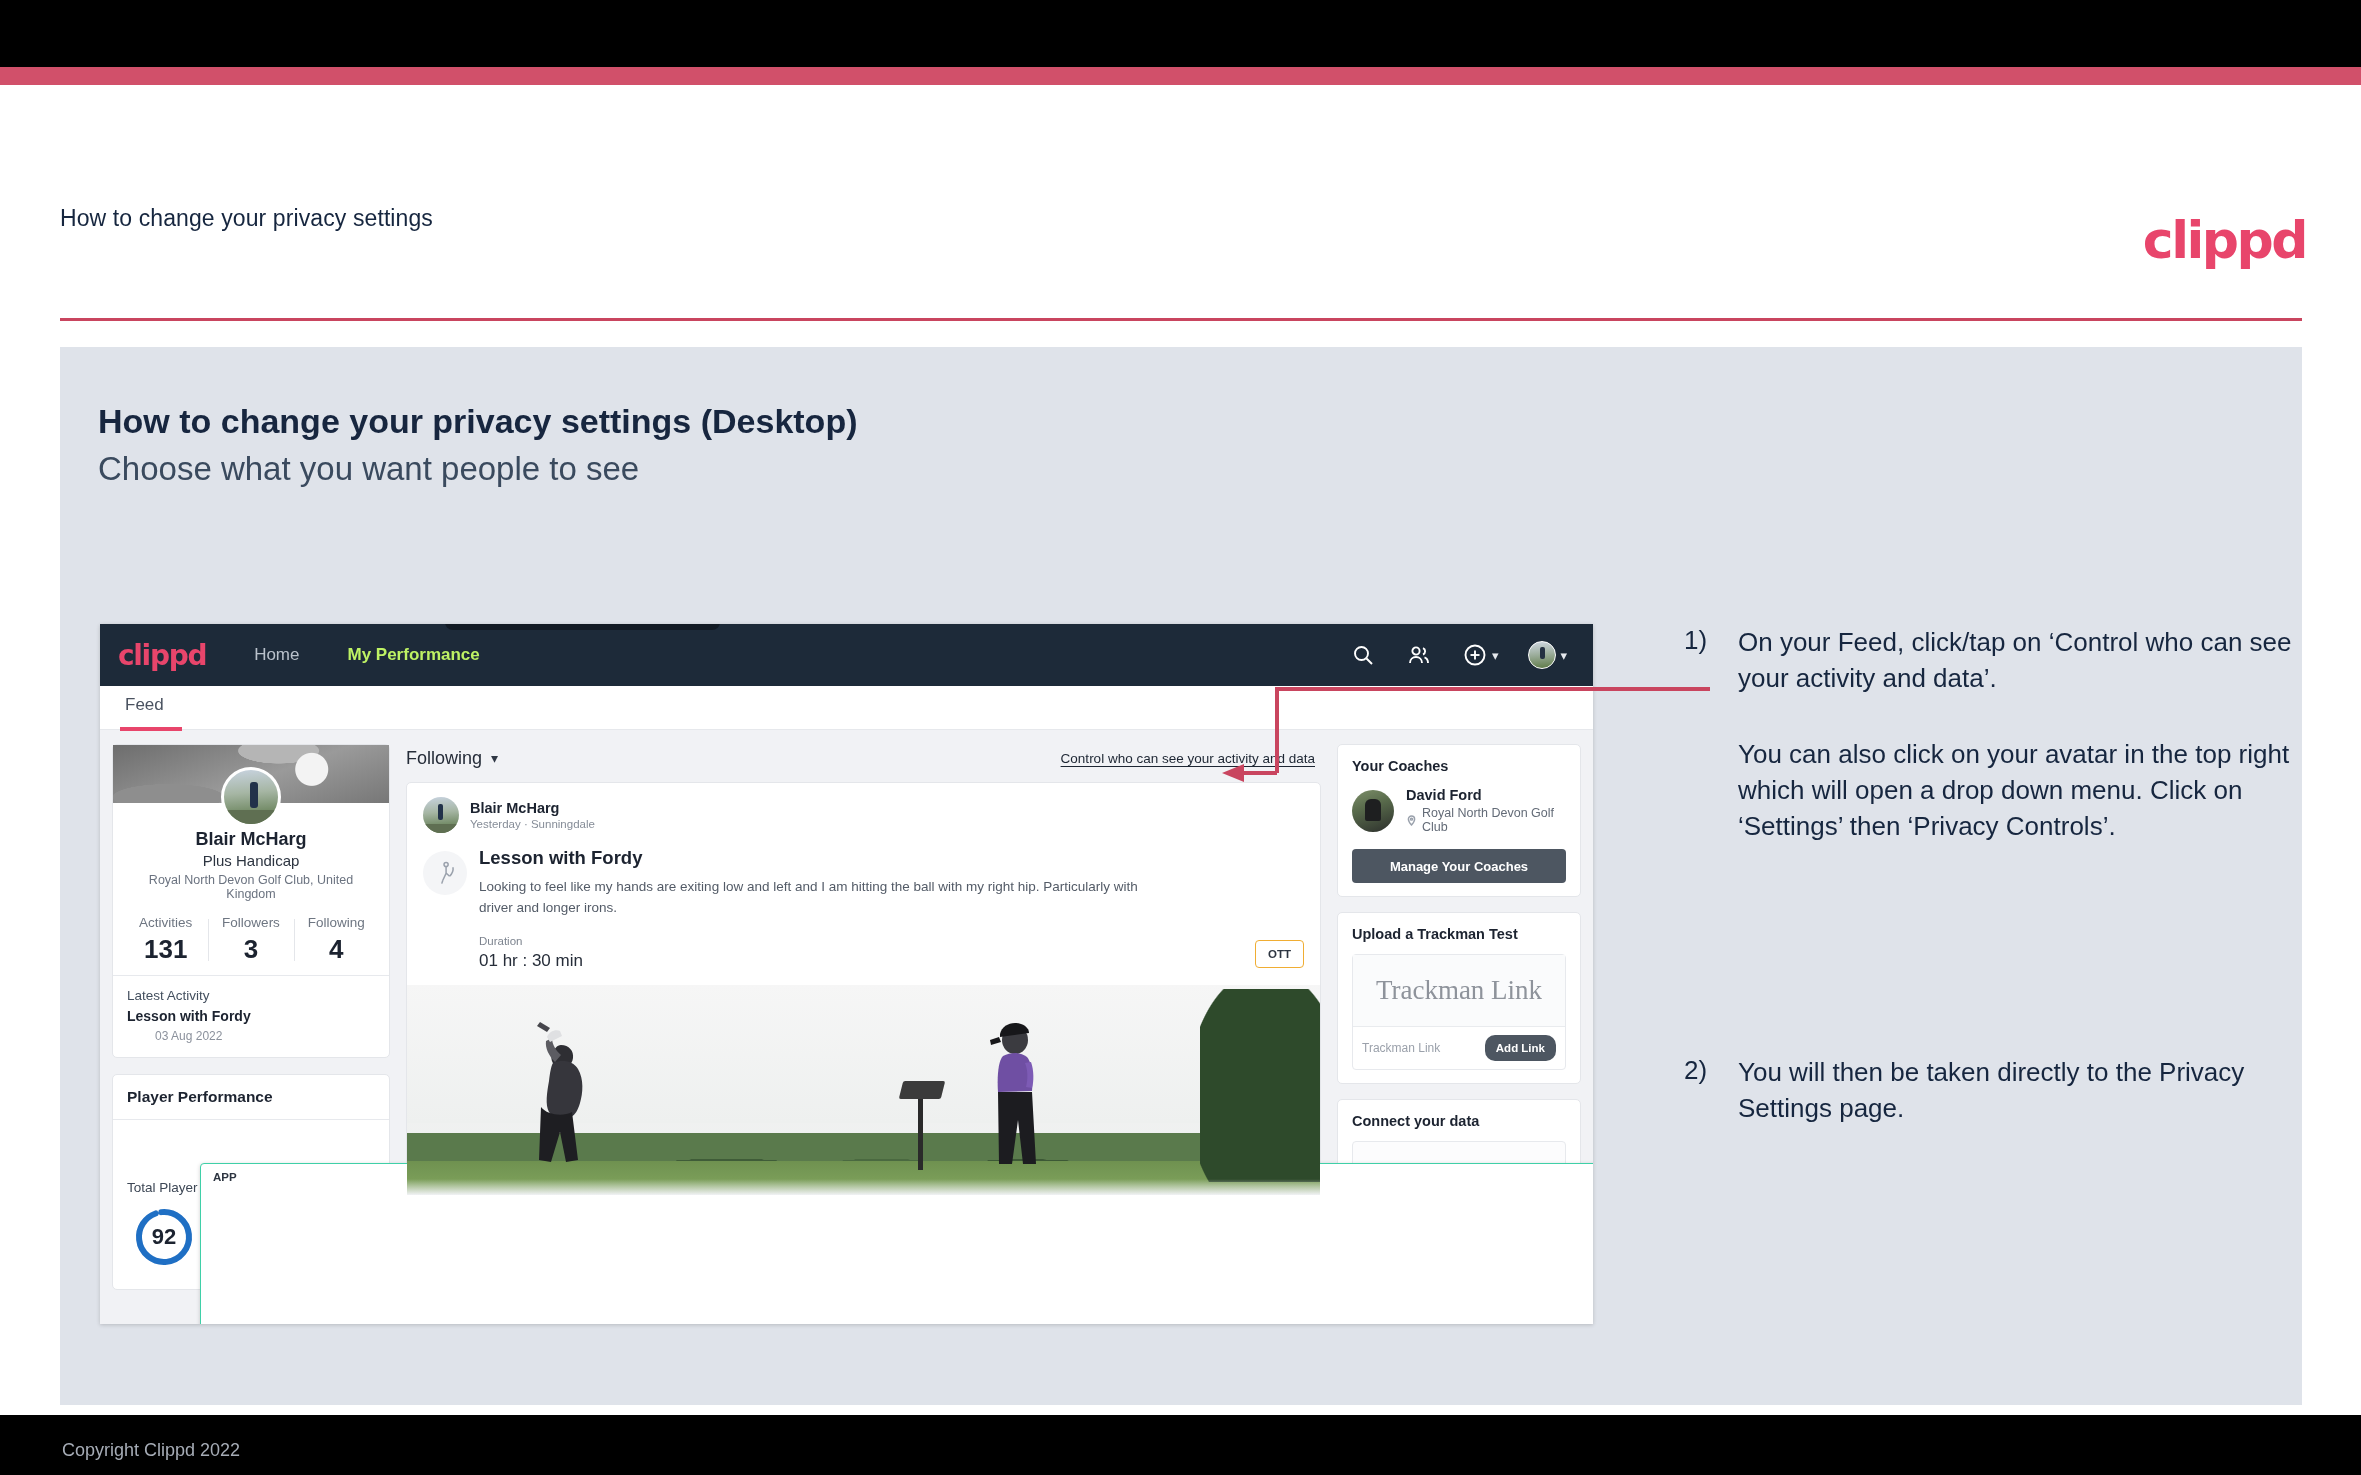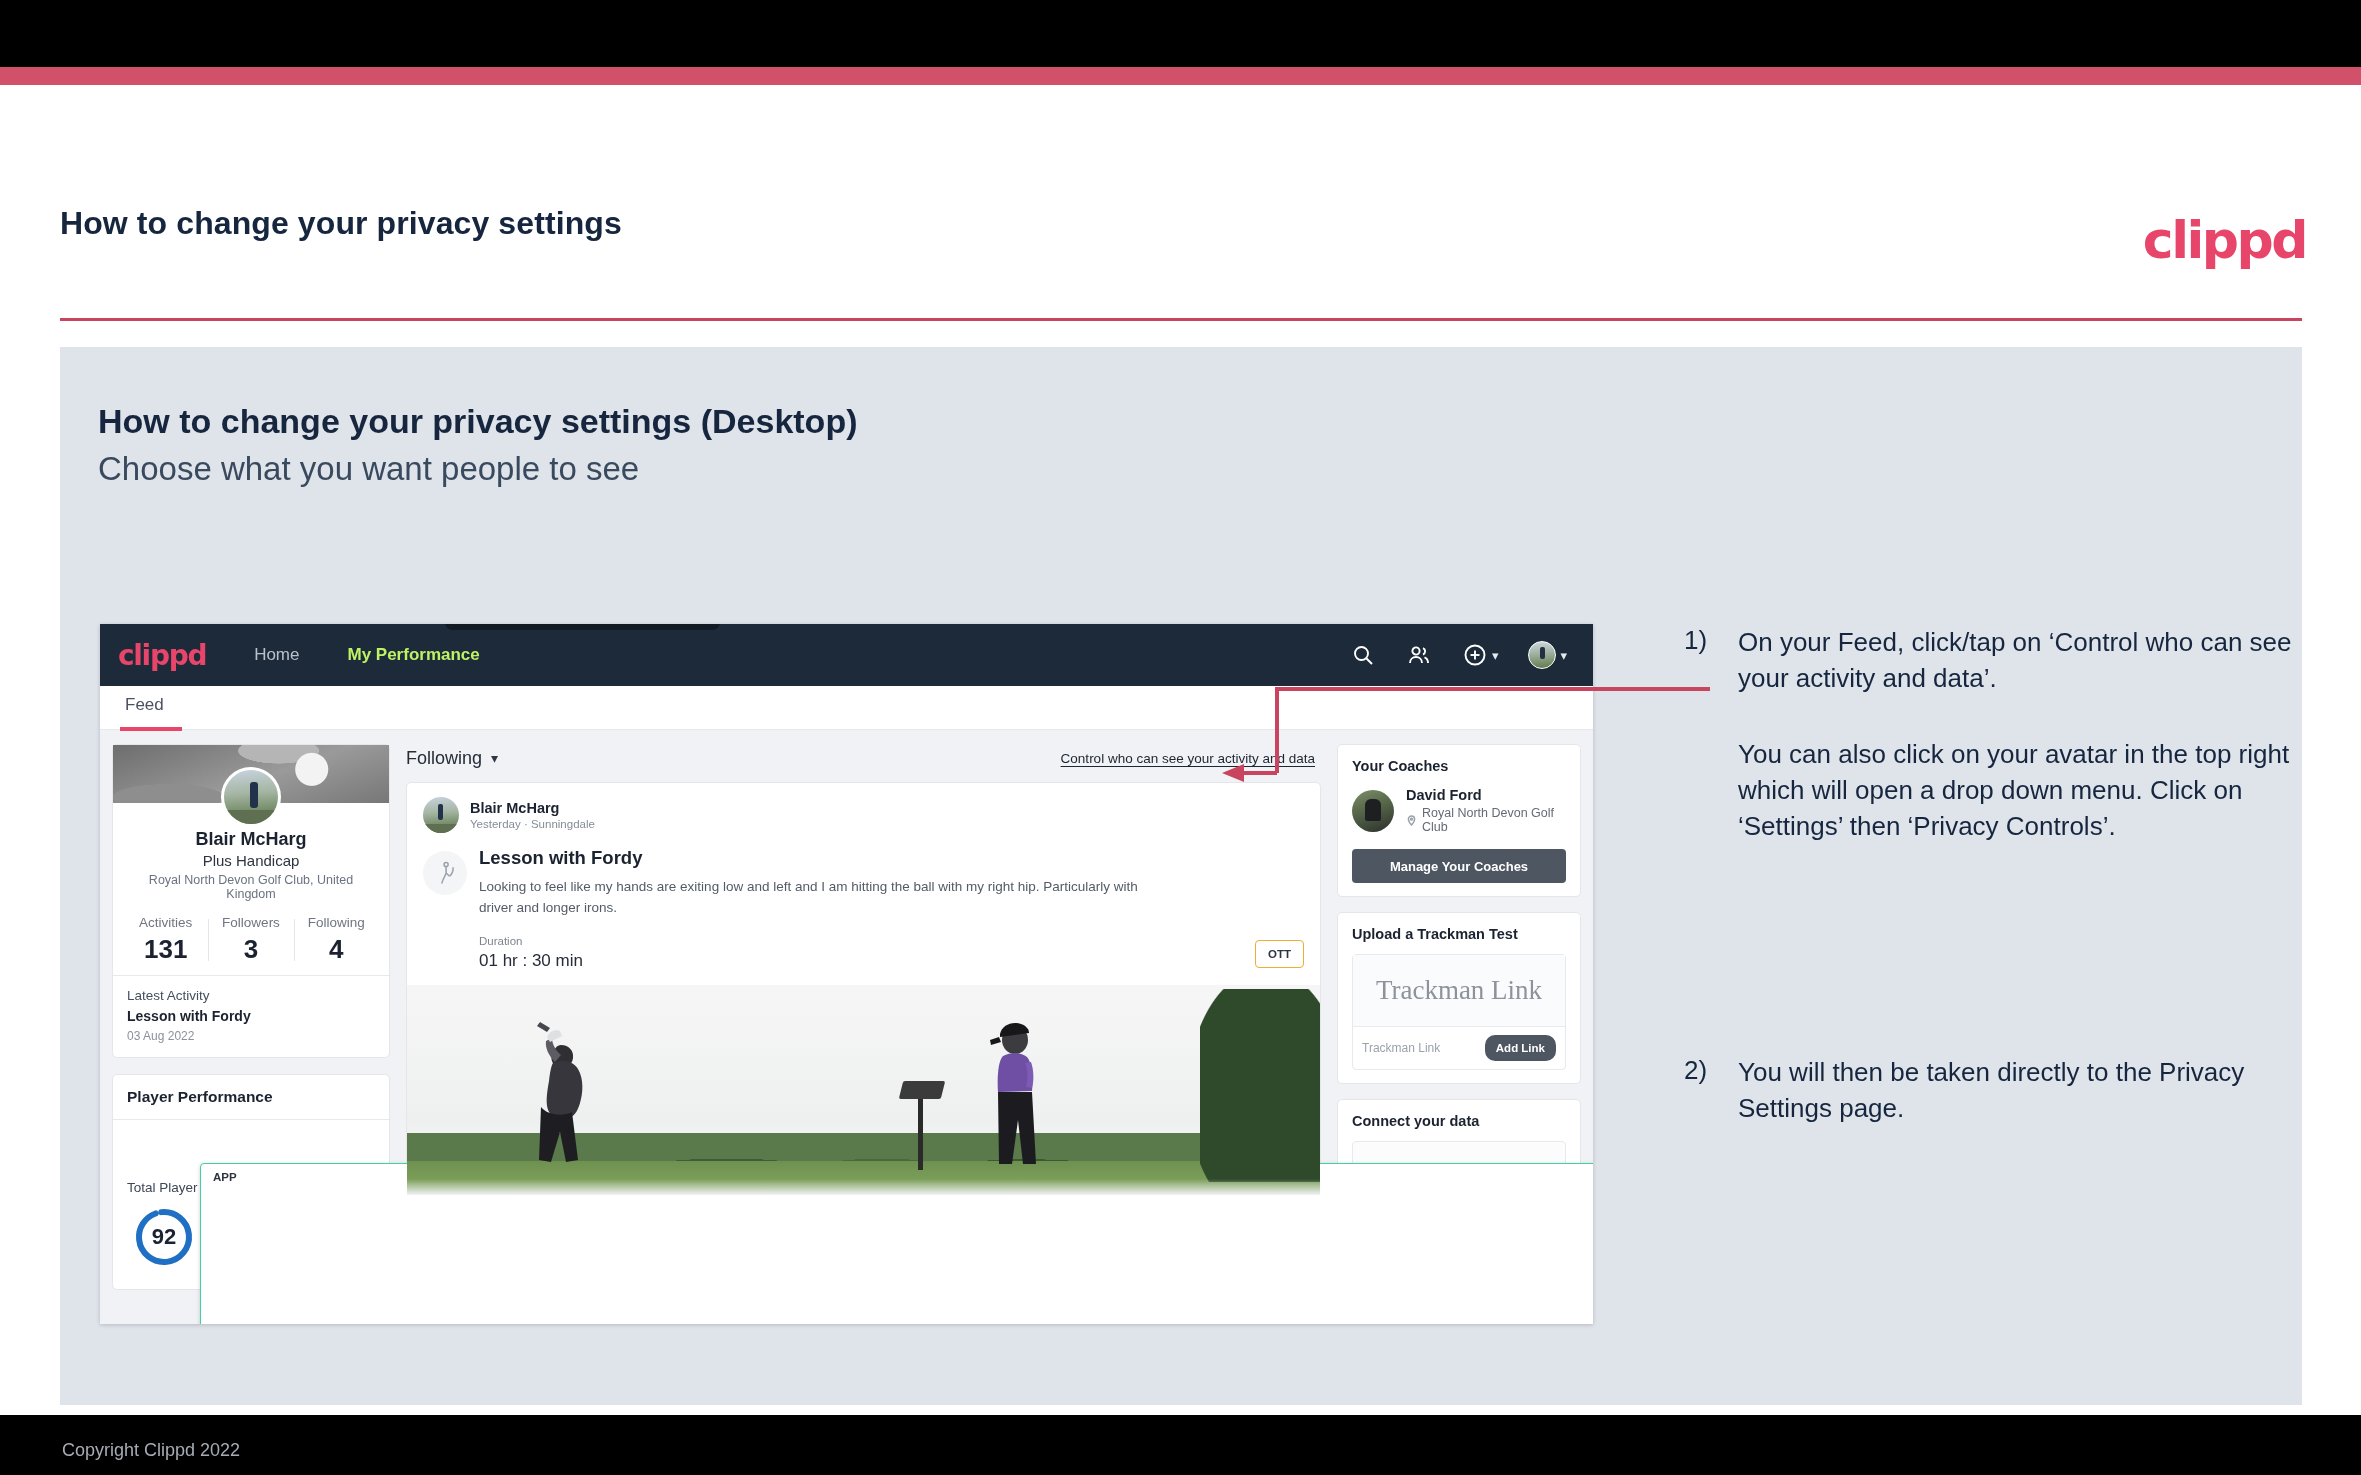--- a/index.html
+++ b/index.html
@@ -14,21 +14,21 @@
   
   .bar-top-black { position:absolute; left:0; top:0; width:2361px; height:67px; background:#000; }
   .bar-accent    { position:absolute; left:0; top:67px; width:2361px; height:18px; background:#d1506a; }
   .bar-bot-black { position:absolute; left:0; top:1415px; width:2361px; height:60px; background:#000; }
 
   .page { position:absolute; left:0; top:85px; width:2361px; height:1330px; background:#fff; }
 
   
   .hdr-title {
     position:absolute; left:60px; top:120px;
-    font-size:32px; font-weight:700; color:#16263f; letter-spacing:.1px;
+    font-size:23px; font-weight:400; color:#16263f; letter-spacing:.1px;
   }
   .hdr-logo {
     position:absolute; right:55px; top:125px;
     font-size:52px; font-weight:800; color:#e8456b; letter-spacing:-2.5px;
     font-family:"DejaVu Sans", sans-serif;
   }
   .hdr-rule { position:absolute; left:60px; top:233px; width:2242px; height:3px; background:#c9455f; }
 
   
   .panel {
@@ -103,21 +103,21 @@
   .prof-hcp { font-size:15px; color:#2c3440; margin-top:2px; }
   .prof-club { font-size:12.5px; color:#6b7380; margin-top:4px; }
   .stats { display:flex; margin-top:14px; }
   .stat { flex:1; text-align:center; position:relative; }
   .stat + .stat:before { content:""; position:absolute; left:0; top:4px; bottom:4px; width:1px; background:#e4e6ea; }
   .stat-l { font-size:13.5px; color:#6e7682; }
   .stat-v { font-size:26px; font-weight:700; color:#1c2330; margin-top:4px; }
   .latest { border-top:1px solid #e7e9ed; padding:12px 14px 14px; text-align:left; }
   .latest-h { font-size:13.5px; color:#44505f; }
   .latest-t { font-size:14px; font-weight:700; color:#1c2330; margin-top:5px; }
-  .latest-d { font-size:12px; color:#8b919c; margin-top:5px; }
+  .latest-d { font-size:12px; color:#8b919c; margin-top:5px;margin-left:28px; }
 
   .perf { margin-top:16px; }
   .perf-h { padding:13px 14px; font-size:15.5px; font-weight:700; color:#1c2330; border-bottom:1px solid #e7e9ed; }
   .perf-b { padding:12px 14px 14px; }
   .tpq { font-size:13.5px; color:#3d4755; display:flex; align-items:center; gap:7px;margin-top:48px; }
   .qmark { width:15px; height:15px; border-radius:50%; border:1.3px solid #a9b0ba; color:#8d949e; font-size:10px; display:flex; align-items:center; justify-content:center; }
   .perf-row { display:flex; align-items:flex-start; margin-top:8px; }
   .ring { width:62px; height:62px; position:relative; flex:0 0 62px; margin:3px 9px 0 6px; }
   .ring svg { transform:rotate(-96deg); }
   .ring-n { position:absolute; inset:0; display:flex; align-items:center; justify-content:center; font-size:22px; font-weight:700; color:#1c2330; }

